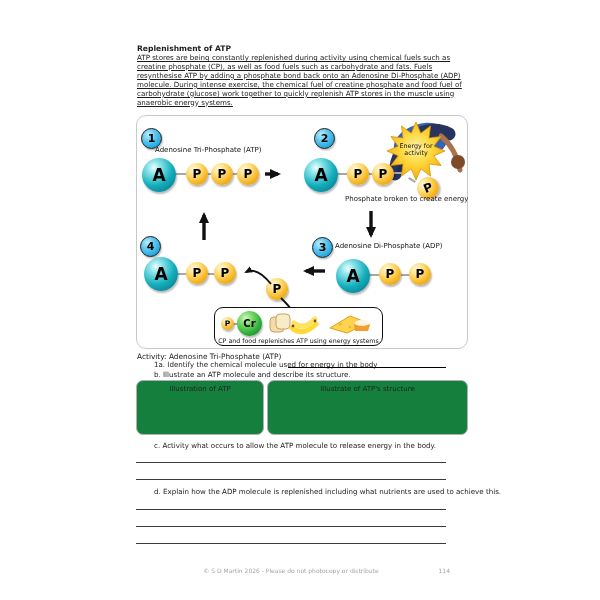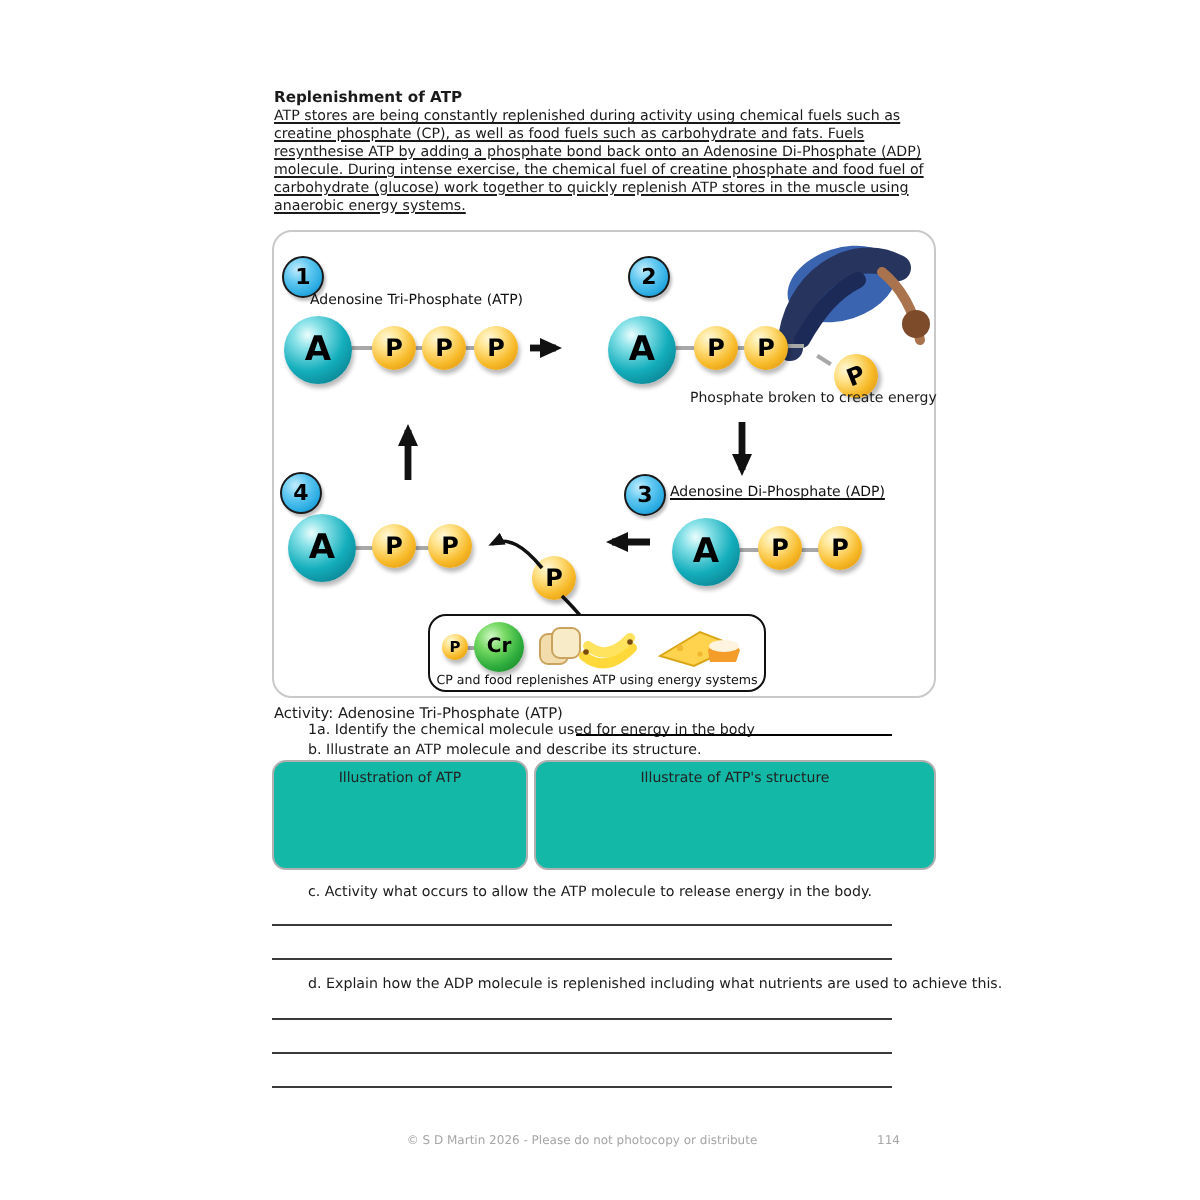--- a/index.html
+++ b/index.html
@@ -47,53 +47,66 @@
   .food-box{
     left:77px;top:191px;width:167px;height:37px;background:#fff;
     border:1.8px solid #111;border-radius:9px;z-index:4;
   }
   .food-caption{position:absolute;left:0;right:0;bottom:1.5px;text-align:center;font-size:6.3px;color:#111;}
 
   
   .act-heading{left:137px;top:352px;font-size:7.4px;font-weight:400;}
   .act-q{font-size:7.1px;margin-left:17px;}
   .blankline{left:288px;top:367px;width:158px;border-top:1.8px solid #000;}
-  .panel{border:1.2px solid #b0b0b0;border-radius:7px;background:#14b8a6;}
+  .panel{border:1.2px solid #b0b0b0;border-radius:7px;background:#15803d;}
   .panel-label{position:absolute;left:0;right:0;top:4px;text-align:center;font-size:7px;color:#222;}
   .ansline{position:absolute;border-top:1.4px solid #3a3a3a;width:310px;left:136px;}
 
   .footer-copy{left:136px;top:567px;width:310px;text-align:center;font-size:6px;color:#a6a6a6;}
   .footer-page{left:428px;top:567px;width:22px;text-align:right;font-size:6px;color:#a6a6a6;}
 </style>
 </head>
 <body>
 
 <div class="abs doc-title">Replenishment of ATP</div>
 <div class="abs doc-intro">ATP stores are being constantly replenished during activity using chemical fuels such as creatine phosphate (CP), as well as food fuels such as carbohydrate and fats. Fuels resynthesise ATP by adding a phosphate bond back onto an Adenosine Di-Phosphate (ADP) molecule. During intense exercise, the chemical fuel of creatine phosphate and food fuel of carbohydrate (glucose) work together to quickly replenish ATP stores in the muscle using anaerobic energy systems.</div>
 
 <div class="abs diagram-box">
 
   <div class="badge" style="left:4px;top:12px;">1</div>
   <div class="badge" style="left:177px;top:12px;">2</div>
   <div class="badge" style="left:175px;top:121px;">3</div>
   <div class="badge" style="left:3px;top:120px;">4</div>
 
   <div class="dlabel" style="left:18px;top:30px;">Adenosine Tri-Phosphate (ATP)</div>
-  <div class="dlabel" style="left:198px;top:126px;text-decoration:underline;">Adenosine Di-Phosphate (ADP)</div>
+  <div class="dlabel" style="left:198px;top:126px;">Adenosine Di-Phosphate (ADP)</div>
 
   <div class="abs photo">
     <svg width="90" height="70" viewBox="0 0 90 70">
       <ellipse cx="40" cy="30" rx="28" ry="18" fill="#3a63b0" transform="rotate(-18 40 30)"></ellipse>
       <path d="M14,62 C16,28 46,10 68,22" stroke="#27345e" stroke-width="13" fill="none" stroke-linecap="round"></path>
       <path d="M60,24 C70,32 76,44 79,58" stroke="#a9744d" stroke-width="5" fill="none" stroke-linecap="round"></path>
       <path d="M20,58 C28,44 36,34 48,28" stroke="#1b2a57" stroke-width="8" fill="none" stroke-linecap="round"></path>
       <circle cx="77" cy="50" r="7" fill="#7d4a2a"></circle>
     </svg>
   </div>
 
+  <div class="abs burst">
+    <svg style="position:absolute;left:0;top:0;" width="64" height="64" viewBox="0 0 64 64">
+      <defs>
+        <radialGradient id="goldg" cx="50%" cy="45%" r="60%">
+          <stop offset="0%" stop-color="#fff3a6"></stop>
+          <stop offset="45%" stop-color="#ffd83e"></stop>
+          <stop offset="100%" stop-color="#f2a607"></stop>
+        </radialGradient>
+      </defs>
+      <polygon fill="url(#goldg)" stroke="#d99400" stroke-width="0.8" points="61,33 49.8,37.8 57.1,47.5 45,46 46.5,58.1 36.8,50.8 32,62 27.2,50.8 17.5,58.1 19,46 6.9,47.5 14.2,37.8 3,33 14.2,28.2 6.9,18.5 19,20 17.5,7.9 27.2,15.2 32,4 36.8,15.2 46.5,7.9 45,20 57.1,18.5 49.8,28.2"></polygon>
+    </svg>
+    <div class="burst-text">Energy for activity</div>
+  </div>
 
   <div class="bond" style="left:22px;top:57px;width:90px;"></div>
   <div class="sphere sp-a" style="left:5px;top:42px;">A</div>
   <div class="sphere sp-p" style="left:49px;top:46.5px;">P</div>
   <div class="sphere sp-p" style="left:74px;top:46.5px;">P</div>
   <div class="sphere sp-p" style="left:100px;top:46.5px;">P</div>
 
   <div class="bond" style="left:184px;top:57px;width:62px;"></div>
   <div class="bond" style="left:257px;top:56px;width:8px;"></div>
   <div class="bond" style="left:271px;top:63px;width:8px;transform:rotate(32deg);"></div>

